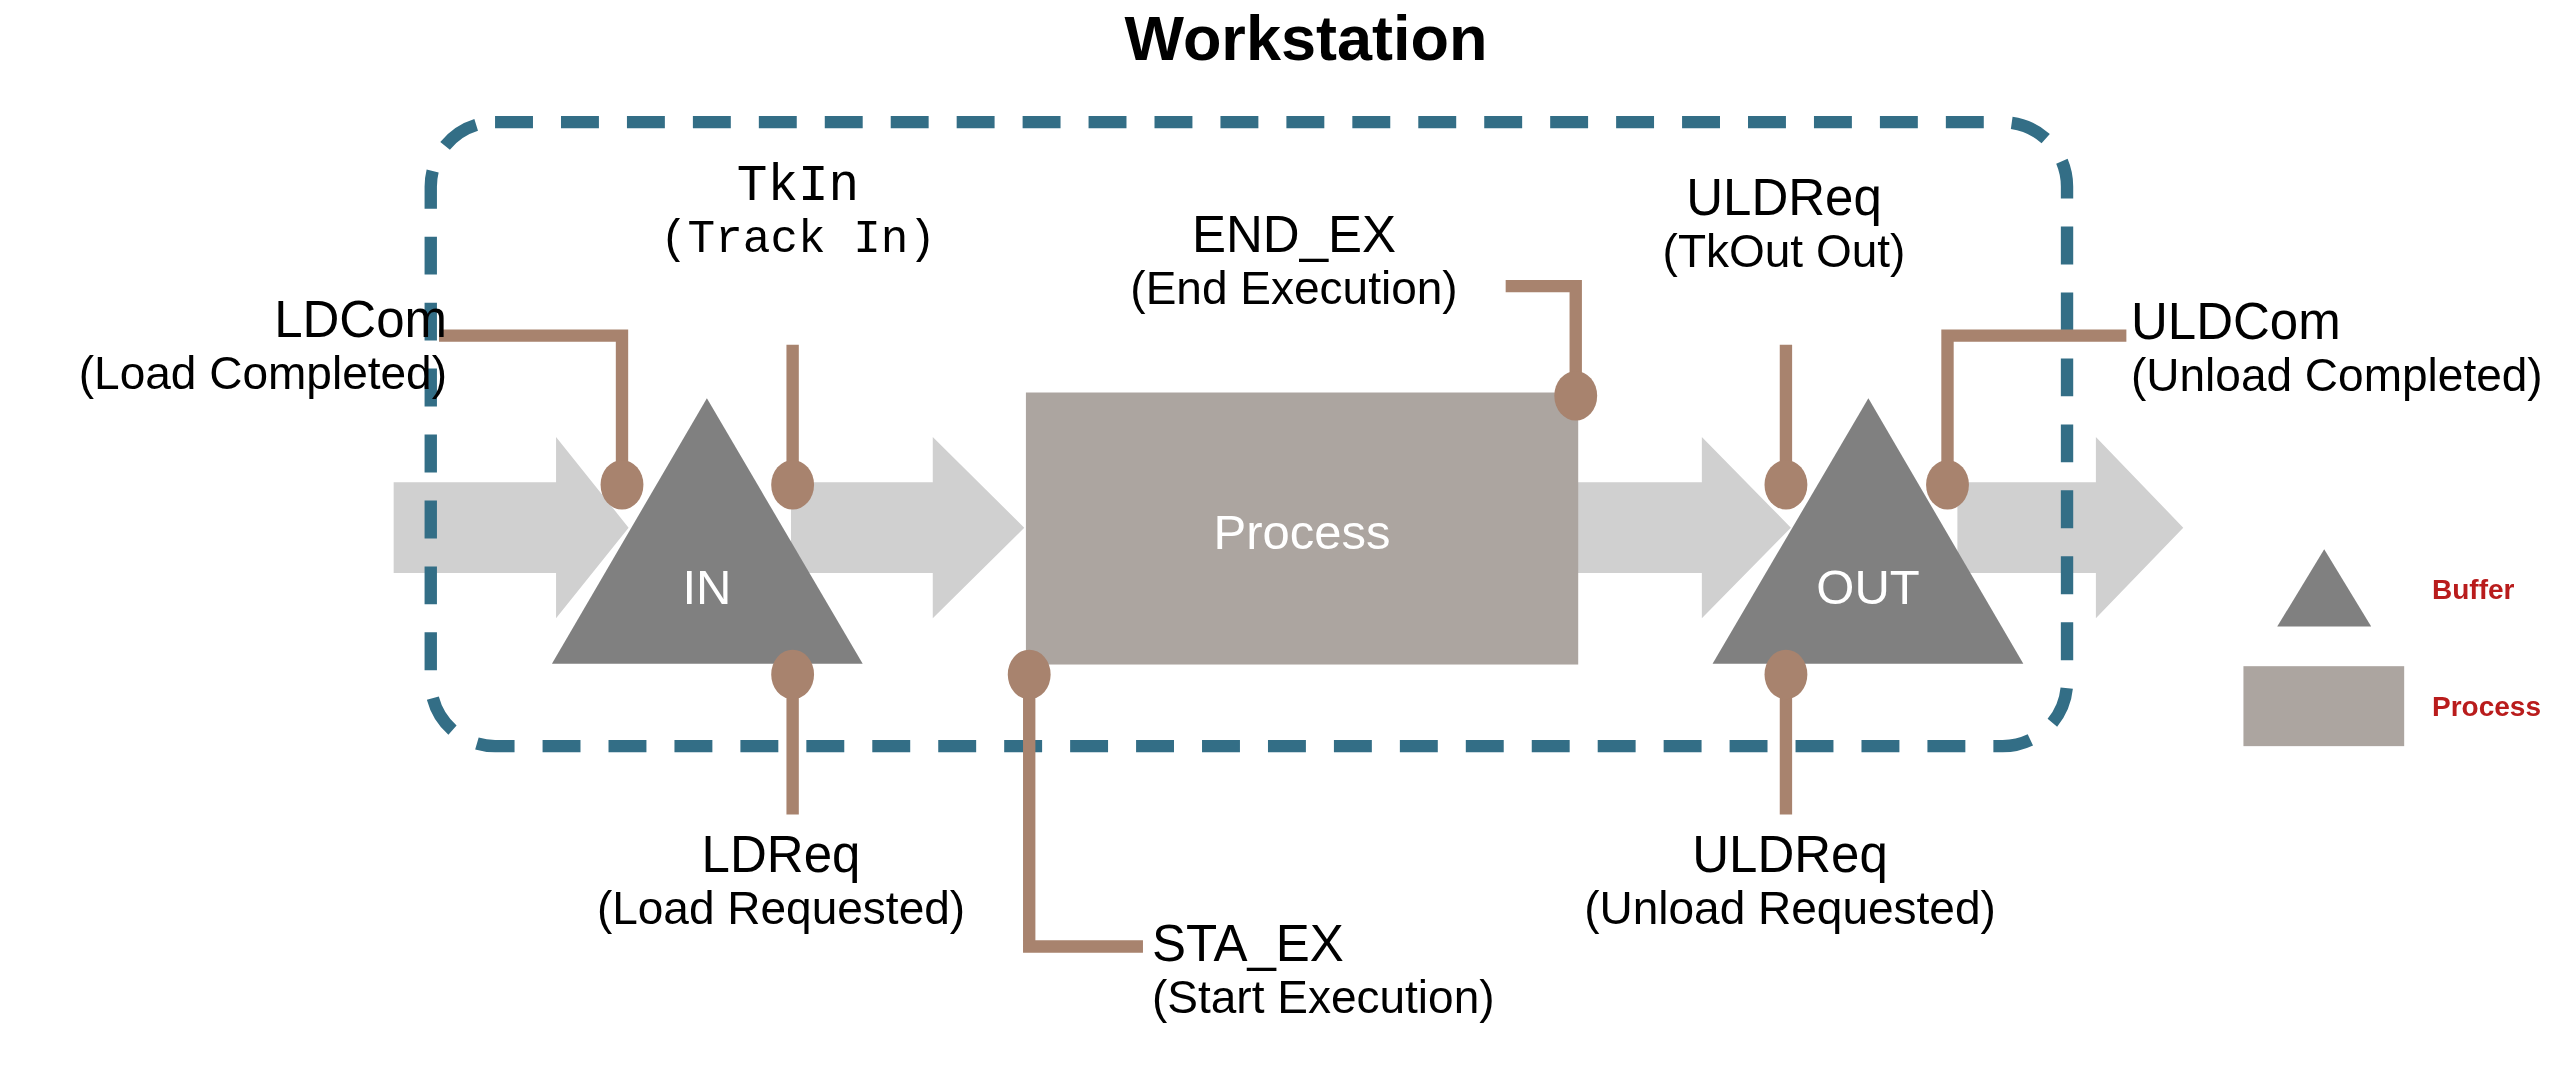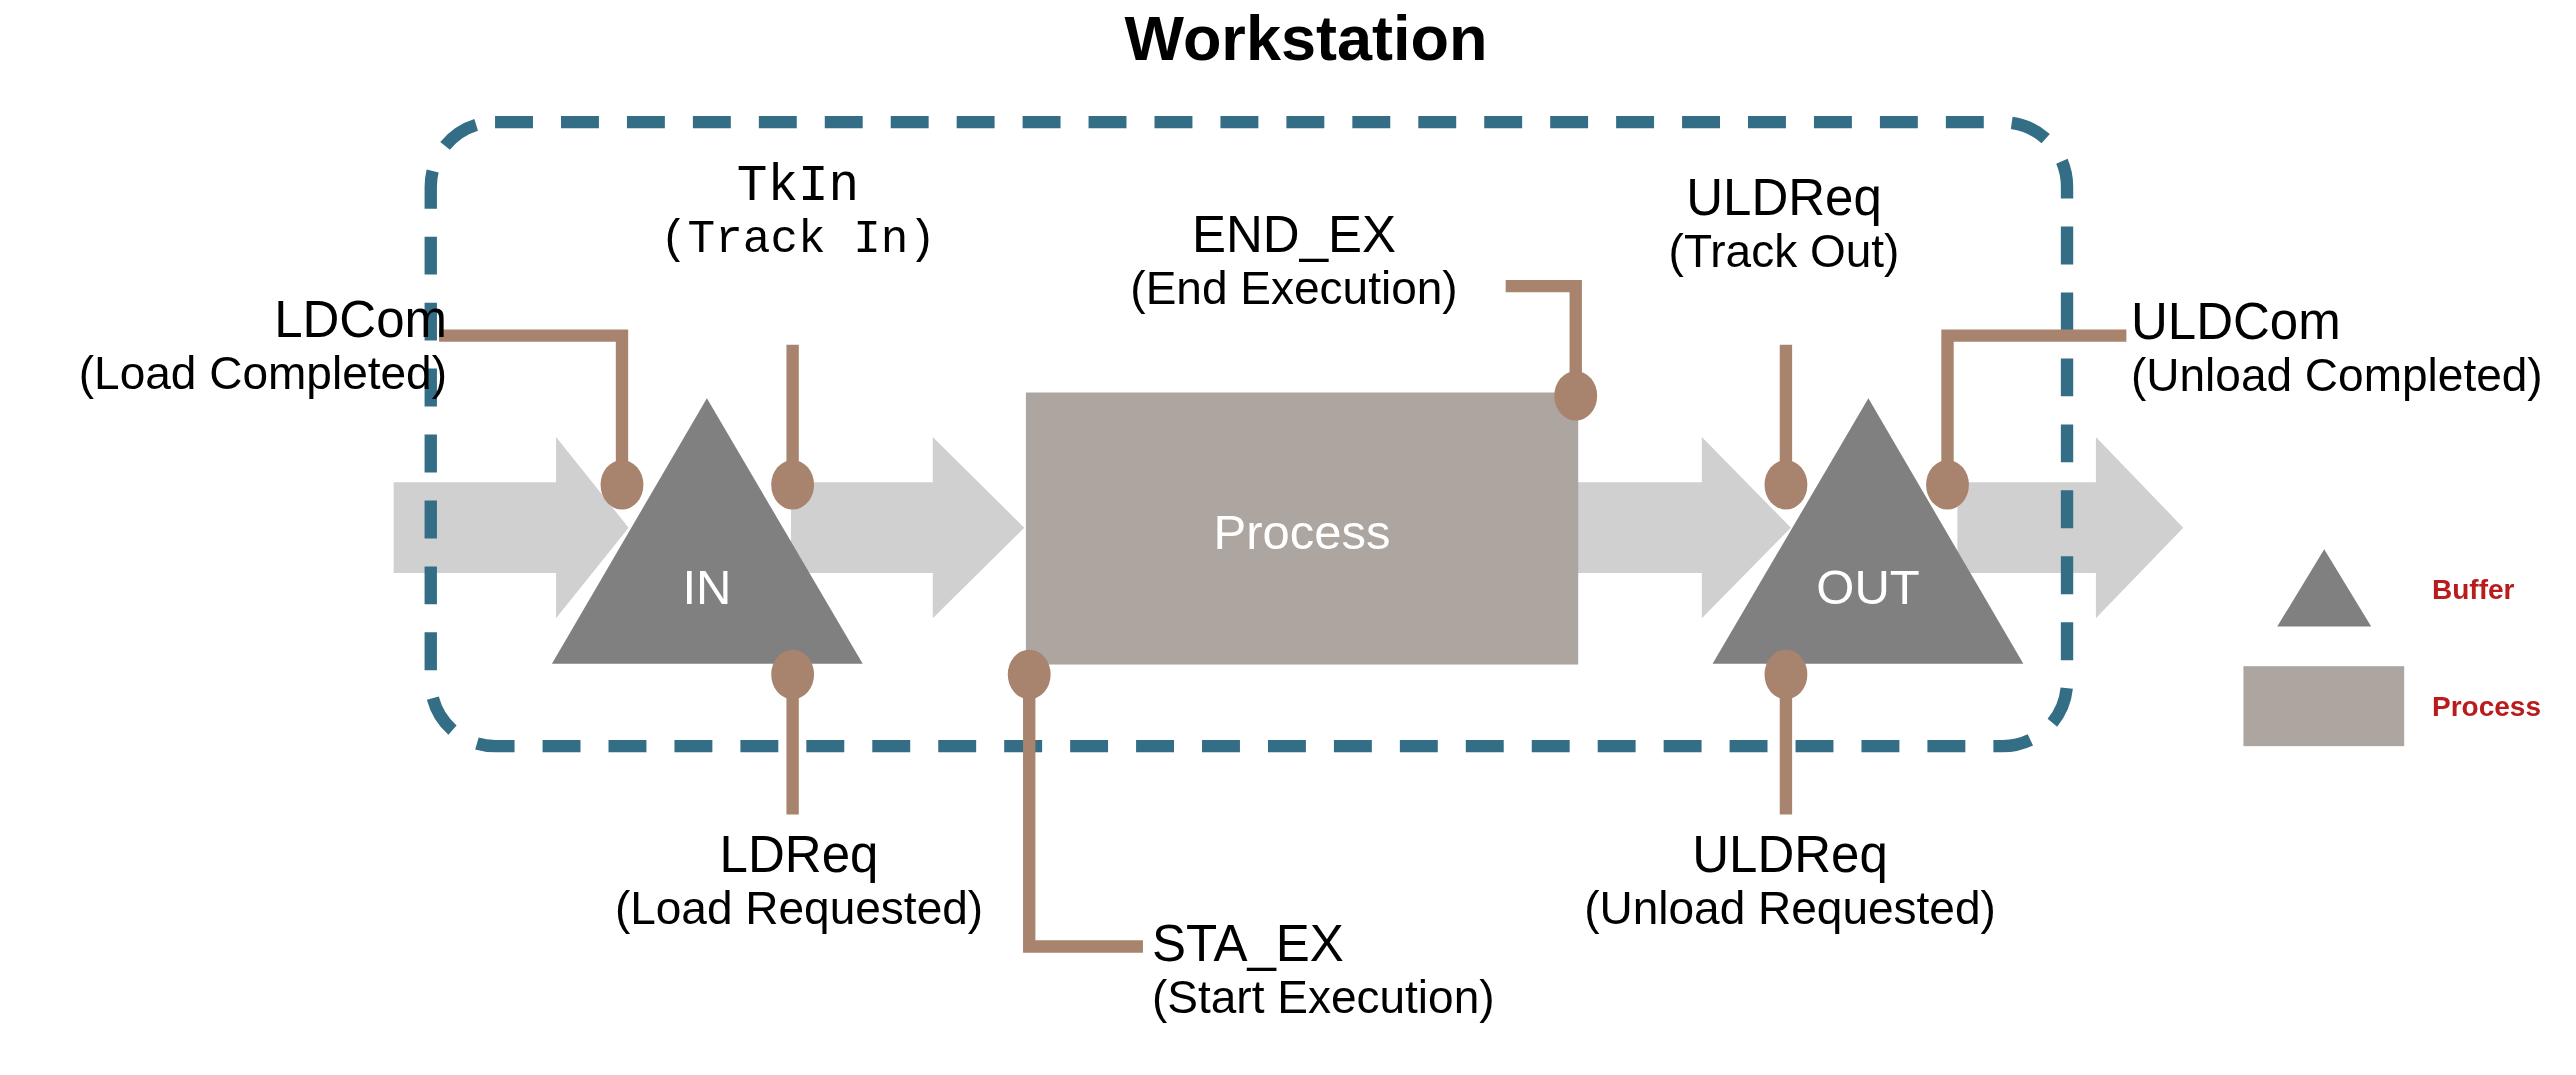--- a/index.html
+++ b/index.html
@@ -139,29 +139,29 @@
     <span class="ln2">(Track In)</span>
   </div>
 
   <div class="lbl center" style="left:1282px; top:206px;">
     <span class="ln1">END_EX</span>
     <span class="ln2">(End Execution)</span>
   </div>
 
   <div class="lbl center" style="left:1772px; top:169px;">
     <span class="ln1">ULDReq</span>
-    <span class="ln2">(Track Out)</span>
+    <span class="ln2">(TkOut Out)</span>
   </div>
 
   <div class="lbl left" style="left:2119px; top:293px;">
     <span class="ln1">ULDCom</span>
     <span class="ln2">(Unload Completed)</span>
   </div>
 
-  <div class="lbl center" style="left:787px; top:826px;">
+  <div class="lbl center" style="left:769px; top:826px;">
     <span class="ln1">LDReq</span>
     <span class="ln2">(Load Requested)</span>
   </div>
 
   <div class="lbl left" style="left:1140px; top:915px;">
     <span class="ln1">STA_EX</span>
     <span class="ln2">(Start Execution)</span>
   </div>
 
   <div class="lbl center" style="left:1778px; top:826px;">

